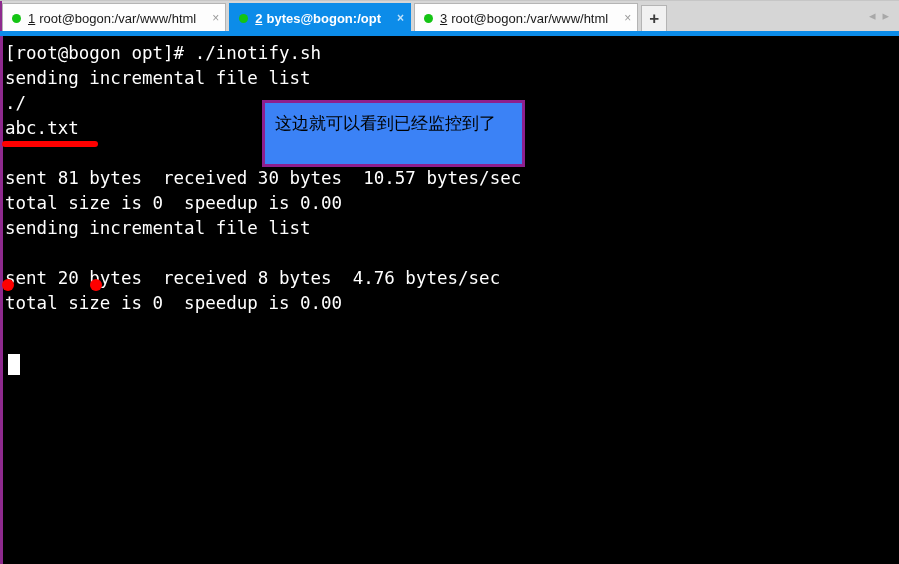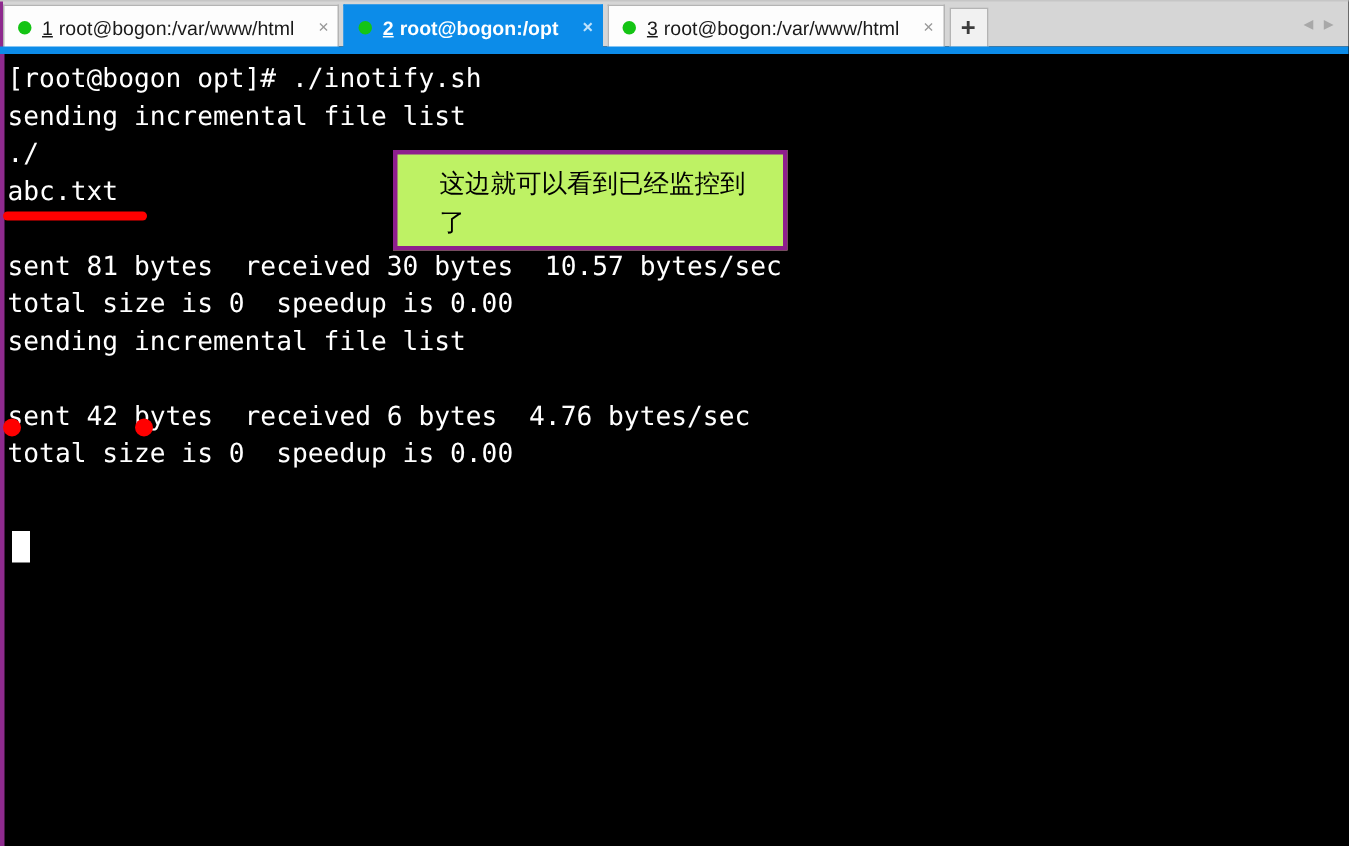--- a/index.html
+++ b/index.html
@@ -170,23 +170,23 @@
   }
 
   
   .callout {
     position: absolute;
     left: 262px;
     top: 100px;
     width: 263px;
     height: 67px;
     box-sizing: border-box;
-    background: #bef264;
+    background: #3b82f6;
     border: 3px solid #8e1f8e;
-    padding: 7px 10px 0 28px;
+    padding: 7px 10px 0 10px;
     color: #000000;
     font-family: "DejaVu Sans", sans-serif;
     font-size: 17px;
     line-height: 26px;
   }
 
   .redline {
     position: absolute;
     left: 2px;
     top: 141px;
@@ -219,21 +219,21 @@
       <div class="tab">
         <span class="dot"></span>
         <span class="tabnum">1</span>
         <span class="tabtitle">root@bogon:/var/www/html</span>
         <span class="closex">×</span>
       </div>
 
       <div class="tab active">
         <span class="dot"></span>
         <span class="tabnum">2</span>
-        <span class="tabtitle">root@bogon:/opt</span>
+        <span class="tabtitle">bytes@bogon:/opt</span>
         <span class="closex">×</span>
       </div>
 
       <div class="tab">
         <span class="dot"></span>
         <span class="tabnum">3</span>
         <span class="tabtitle">root@bogon:/var/www/html</span>
         <span class="closex">×</span>
       </div>
 
@@ -251,21 +251,21 @@
   <div class="terminal">
     <div class="termtext">[root@bogon opt]# ./inotify.sh
 sending incremental file list
 ./
 abc.txt
 
 sent 81 bytes  received 30 bytes  10.57 bytes/sec
 total size is 0  speedup is 0.00
 sending incremental file list
 
-sent 42 bytes  received 6 bytes  4.76 bytes/sec
+sent 20 bytes  received 8 bytes  4.76 bytes/sec
 total size is 0  speedup is 0.00</div>
     <div class="cursor"></div>
   </div>
 
   <div class="redline">
     <span class="reddot left"></span>
     <span class="reddot right"></span>
   </div>
 
   <div class="callout">这边就可以看到已经监控到了</div>

